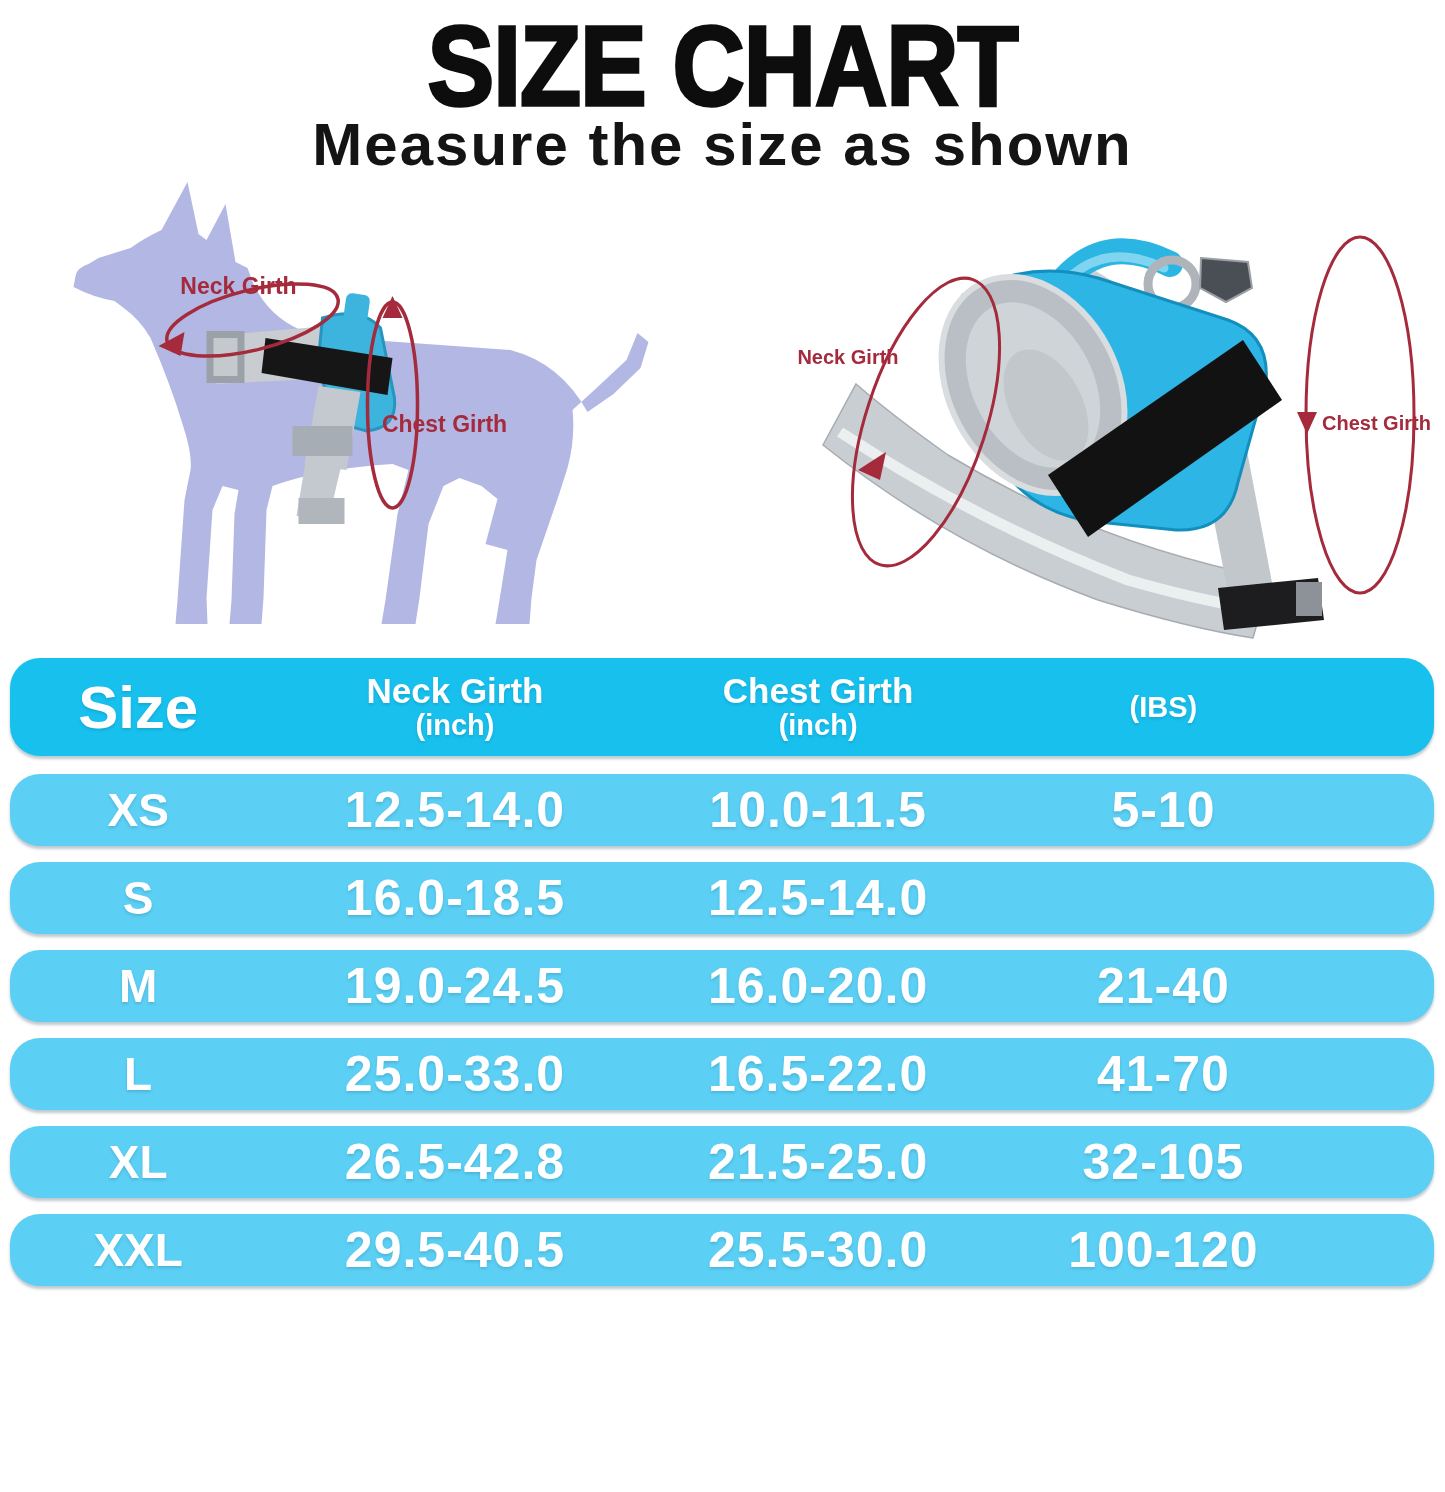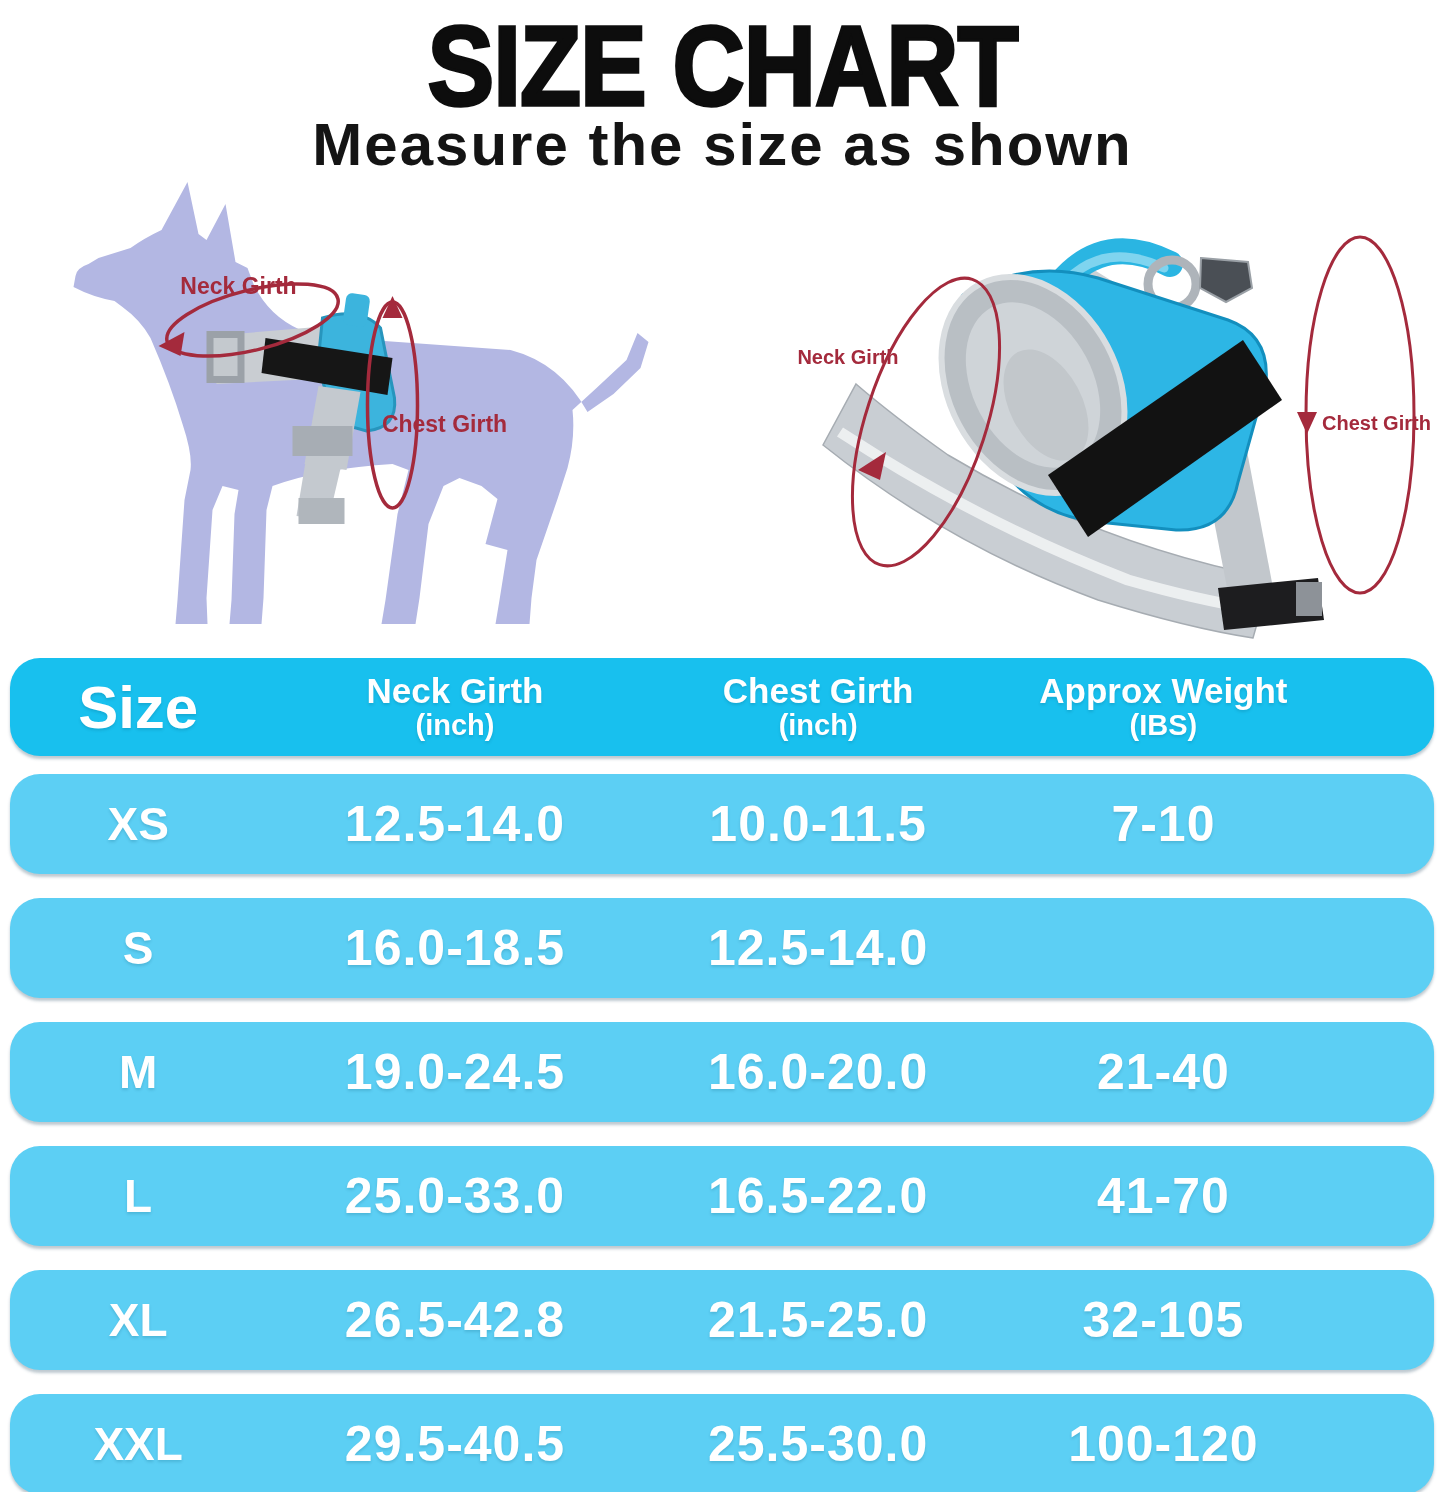--- a/index.html
+++ b/index.html
@@ -20,22 +20,22 @@
   }
   
   .fig-left{position:absolute;left:58px;top:168px;width:625px;height:480px;}
   .fig-right{position:absolute;left:798px;top:200px;width:647px;height:432px;overflow:visible;}
   .redlbl{font-family:"Liberation Sans",sans-serif;font-size:23px;font-weight:bold;fill:#a42a3c;}
   .redlbl2{font-family:"Liberation Sans",sans-serif;font-size:20px;font-weight:bold;fill:#a42a3c;}
   
   .size-table{position:absolute;left:10px;top:658px;width:1424px;}
   .t-row{
     display:grid;grid-template-columns:18% 26.5% 24.5% 24% 7%;
-    align-items:center;height:100px;border-radius:30px;background:#5ccff4;
-    color:#ffffff;margin-bottom:24px;
+    align-items:center;height:72px;border-radius:30px;background:#5ccff4;
+    color:#ffffff;margin-bottom:16px;
     box-shadow:0 3px 3px rgba(110,135,150,0.45);
   }
   .t-row.header{background:#18c0ee;height:98px;margin-bottom:18px;}
   .cell{test-align:center;text-align:center;font-weight:bold;
     text-shadow:0 2px 3px rgba(0,70,100,0.18);}
   .cell-size{font-size:46px;}
   .t-row.header .cell-size{font-size:60px;}
   .cell-val{font-size:50px;letter-spacing:1px;}
   .hdr-main{font-size:35px;line-height:1.05;}
   .hdr-unit{font-size:29px;line-height:1.05;font-weight:bold;}
@@ -122,30 +122,29 @@
       <div class="cell cell-size">Size</div>
       <div class="cell">
         <div class="hdr-main">Neck Girth</div>
         <div class="hdr-unit">(inch)</div>
       </div>
       <div class="cell">
         <div class="hdr-main">Chest Girth</div>
         <div class="hdr-unit">(inch)</div>
       </div>
       <div class="cell">
-        <div class="hdr-main">Approx Weight</div>
         <div class="hdr-unit">(IBS)</div>
       </div>
     </div>
 
     <div class="t-row">
       <div class="cell cell-size">XS</div>
       <div class="cell cell-val">12.5-14.0</div>
       <div class="cell cell-val">10.0-11.5</div>
-      <div class="cell cell-val">7-10</div>
+      <div class="cell cell-val">5-10</div>
     </div>
 
     <div class="t-row">
       <div class="cell cell-size">S</div>
       <div class="cell cell-val">16.0-18.5</div>
       <div class="cell cell-val">12.5-14.0</div>
     </div>
 
     <div class="t-row">
       <div class="cell cell-size">M</div>

